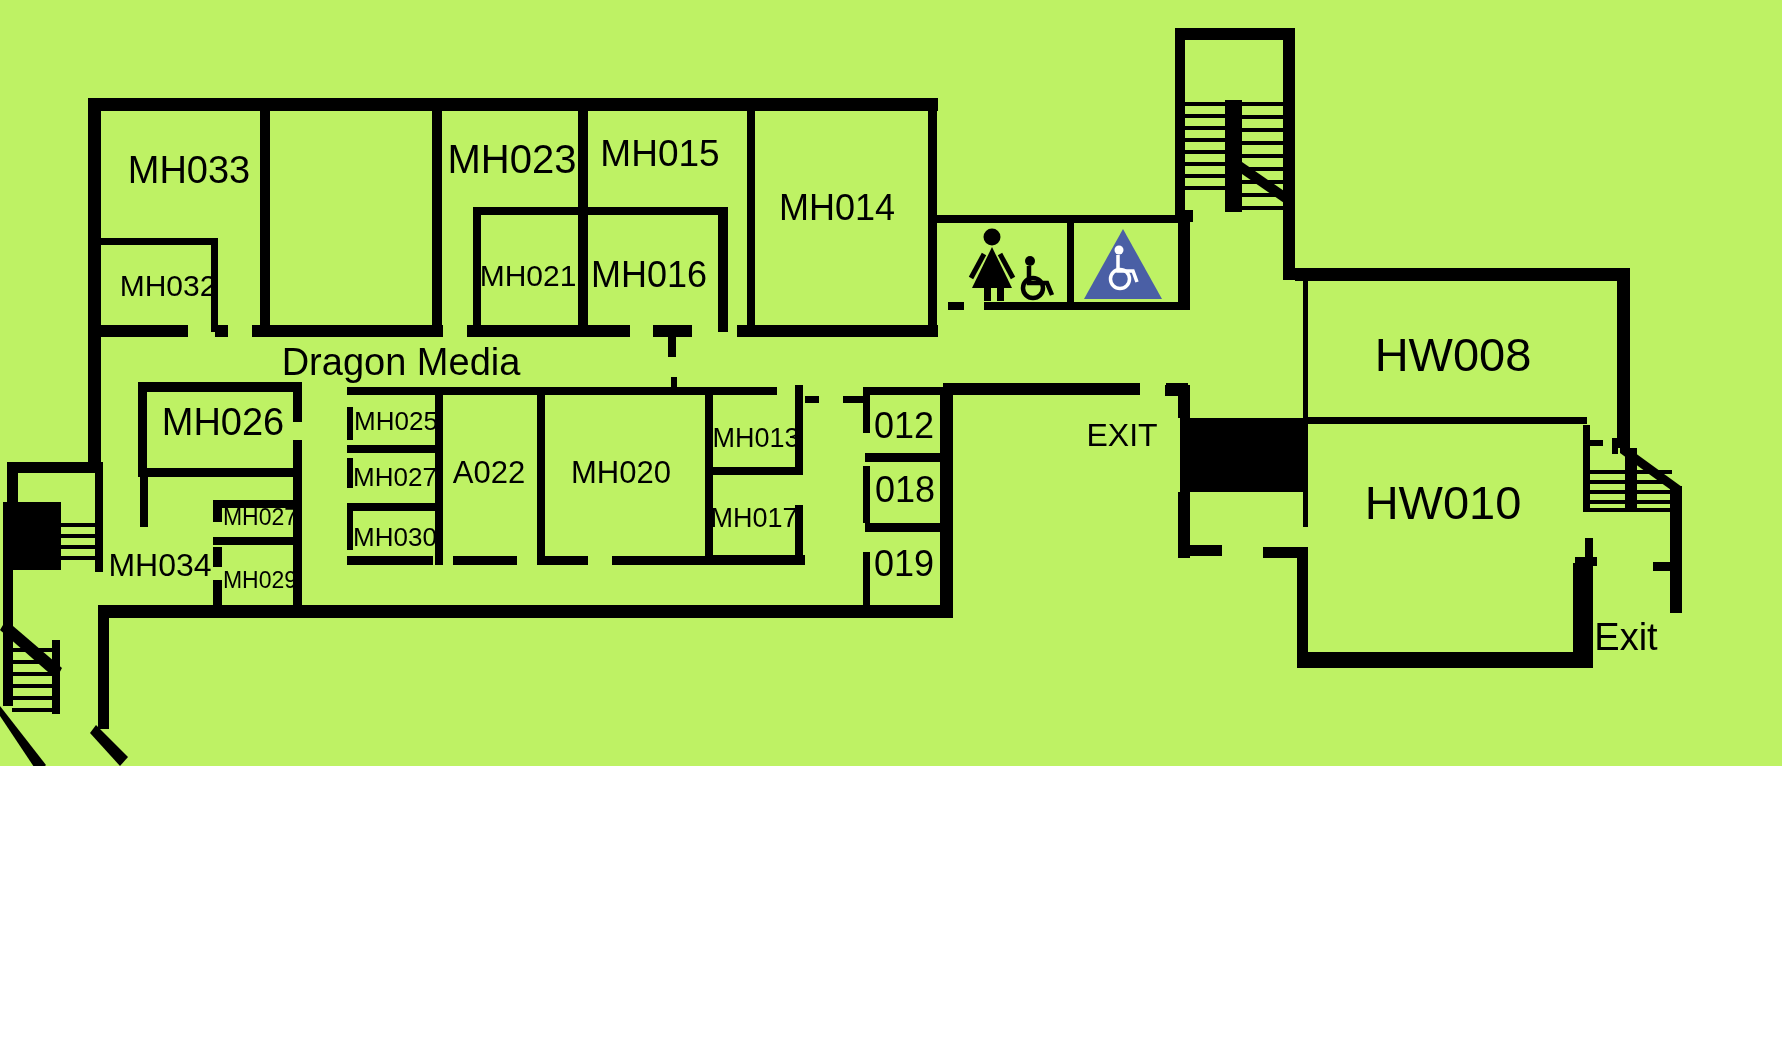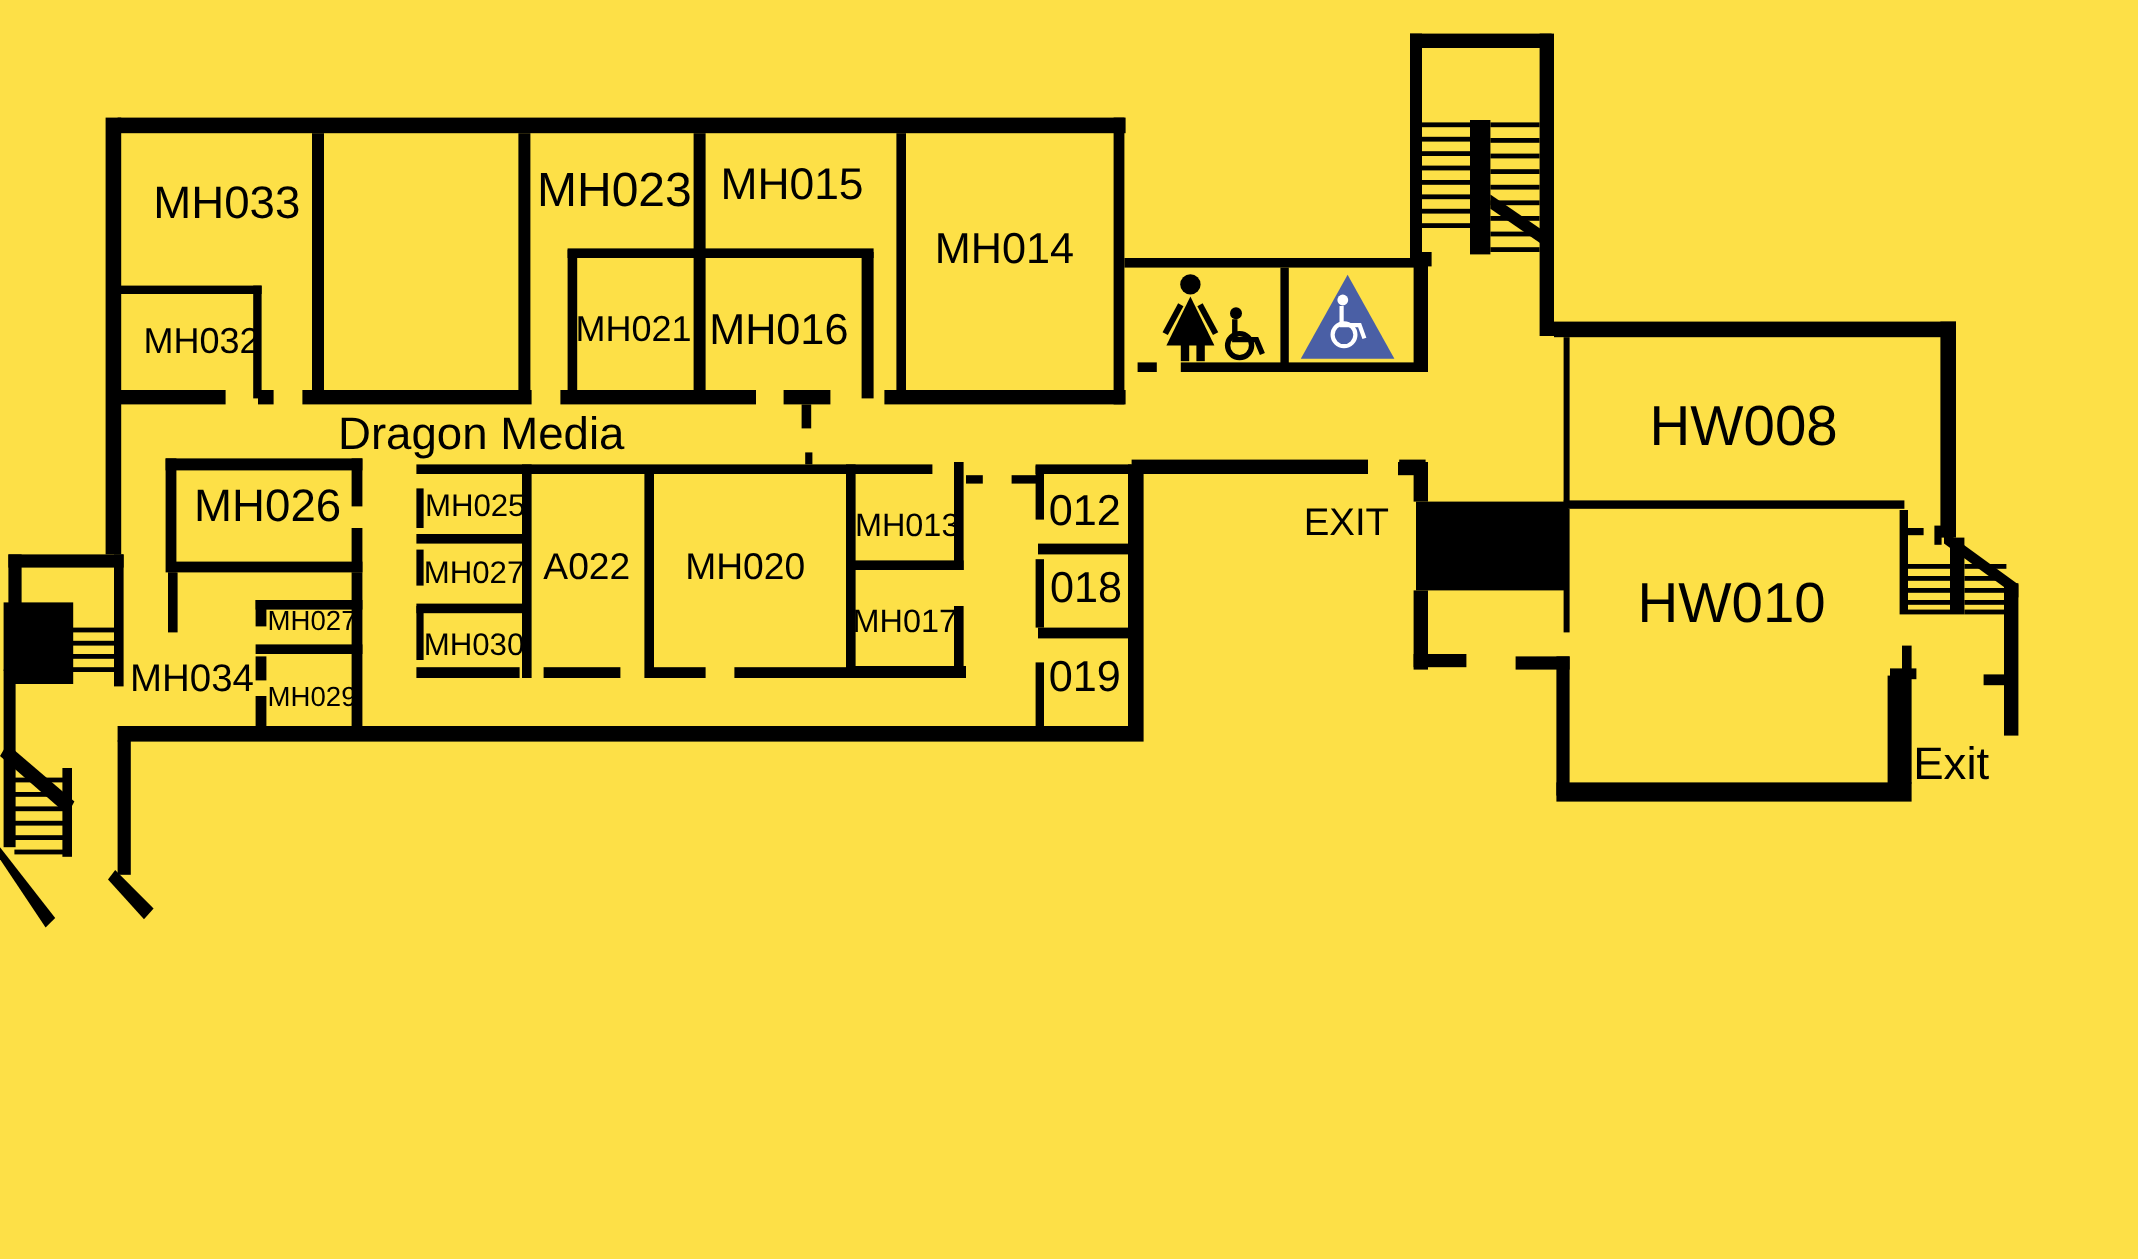--- a/index.html
+++ b/index.html
@@ -1,16 +1,16 @@
 <!DOCTYPE html>
 <html><head>
 <meta charset="utf-8">
 <style>
   html,body{margin:0;padding:0;background:#fff;}
-  .canvas{position:relative;width:1782px;height:1049px;background:#fde047;overflow:hidden;}
+  .canvas{position:relative;width:1782px;height:766px;background:#bef264;overflow:hidden;}
   svg{display:block;}
   text{font-family:"Liberation Sans","DejaVu Sans",sans-serif;fill:#000;}
   .wall{fill:#000;}
 </style>
 </head>
 <body>
 
 <div class="canvas">
 <svg width="1782" height="1049" viewBox="0 0 1782 1049">
 

